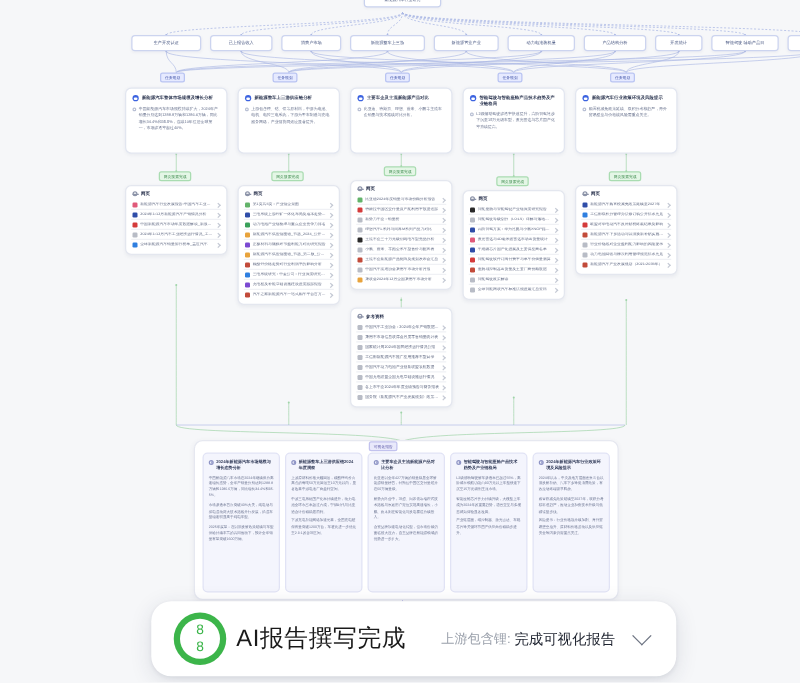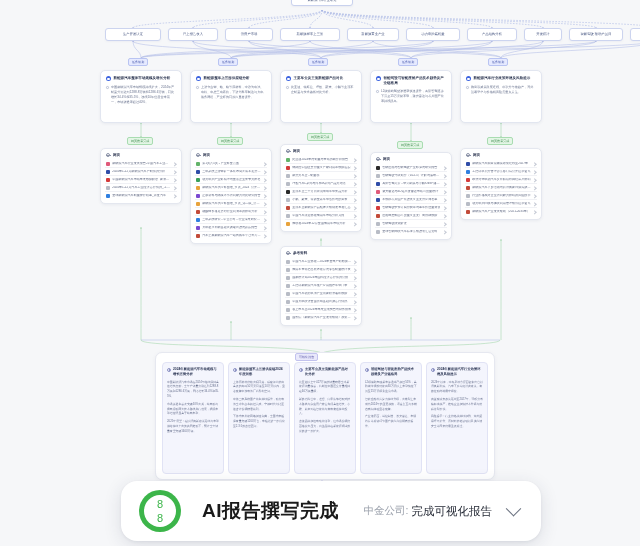--- a/index.html
+++ b/index.html
@@ -176,21 +176,21 @@
     content: ""; position: absolute; left: 5px; top: 5px;
     width: 32px; height: 32px; border-radius: 50%; background: #fff;
   }
   .ring-txt {
     position: absolute; left: 0; top: 0; width: 42px; height: 42px;
     display: flex; flex-direction: column; align-items: center; justify-content: center;
     z-index: 2; color: #3cb54a; font-size: 11px; line-height: 1.12; font-weight: normal;
   }
   .ring-div { width: 11px; height: .9px; background: #3cb54a; margin: .5px 0; opacity: 0; }
   .pill-title {
-    margin-left: 21px; font-size: 19px; font-weight: bold; color: #1a1a1a;
+    margin-left: 8px; font-size: 19px; font-weight: normal; color: #1a1a1a;
     letter-spacing: .5px; white-space: nowrap;
   }
   .pill-right { margin-left: auto; display: flex; align-items: center; gap: 16px; }
   .pill-stage-label { font-size: 10.5px; color: #9aa0ab; white-space: nowrap; }
   .pill-stage-val { font-size: 11.5px; color: #1f2430; font-weight: normal; white-space: nowrap; }
   .chev-down {
     width: 11px; height: 11px;
     border-right: 1.6px solid #6b7280; border-bottom: 1.6px solid #6b7280;
     transform: rotate(45deg) translate(-2px,-2px);
   }
@@ -743,19 +743,19 @@
   <div class="progress-pill">
     <div class="ring">
       <div class="ring-txt">
         <span>8</span>
         <span class="ring-div"></span>
         <span>8</span>
       </div>
     </div>
     <div class="pill-title">AI报告撰写完成</div>
     <div class="pill-right">
-      <span class="pill-stage-label">中金公司:</span>
+      <span class="pill-stage-label">上游包含锂:</span>
       <span class="pill-stage-val" style="margin-left:-13px">完成可视化报告</span>
       <span class="chev-down"></span>
     </div>
   </div>
 
 </div>
 
 </body></html>

